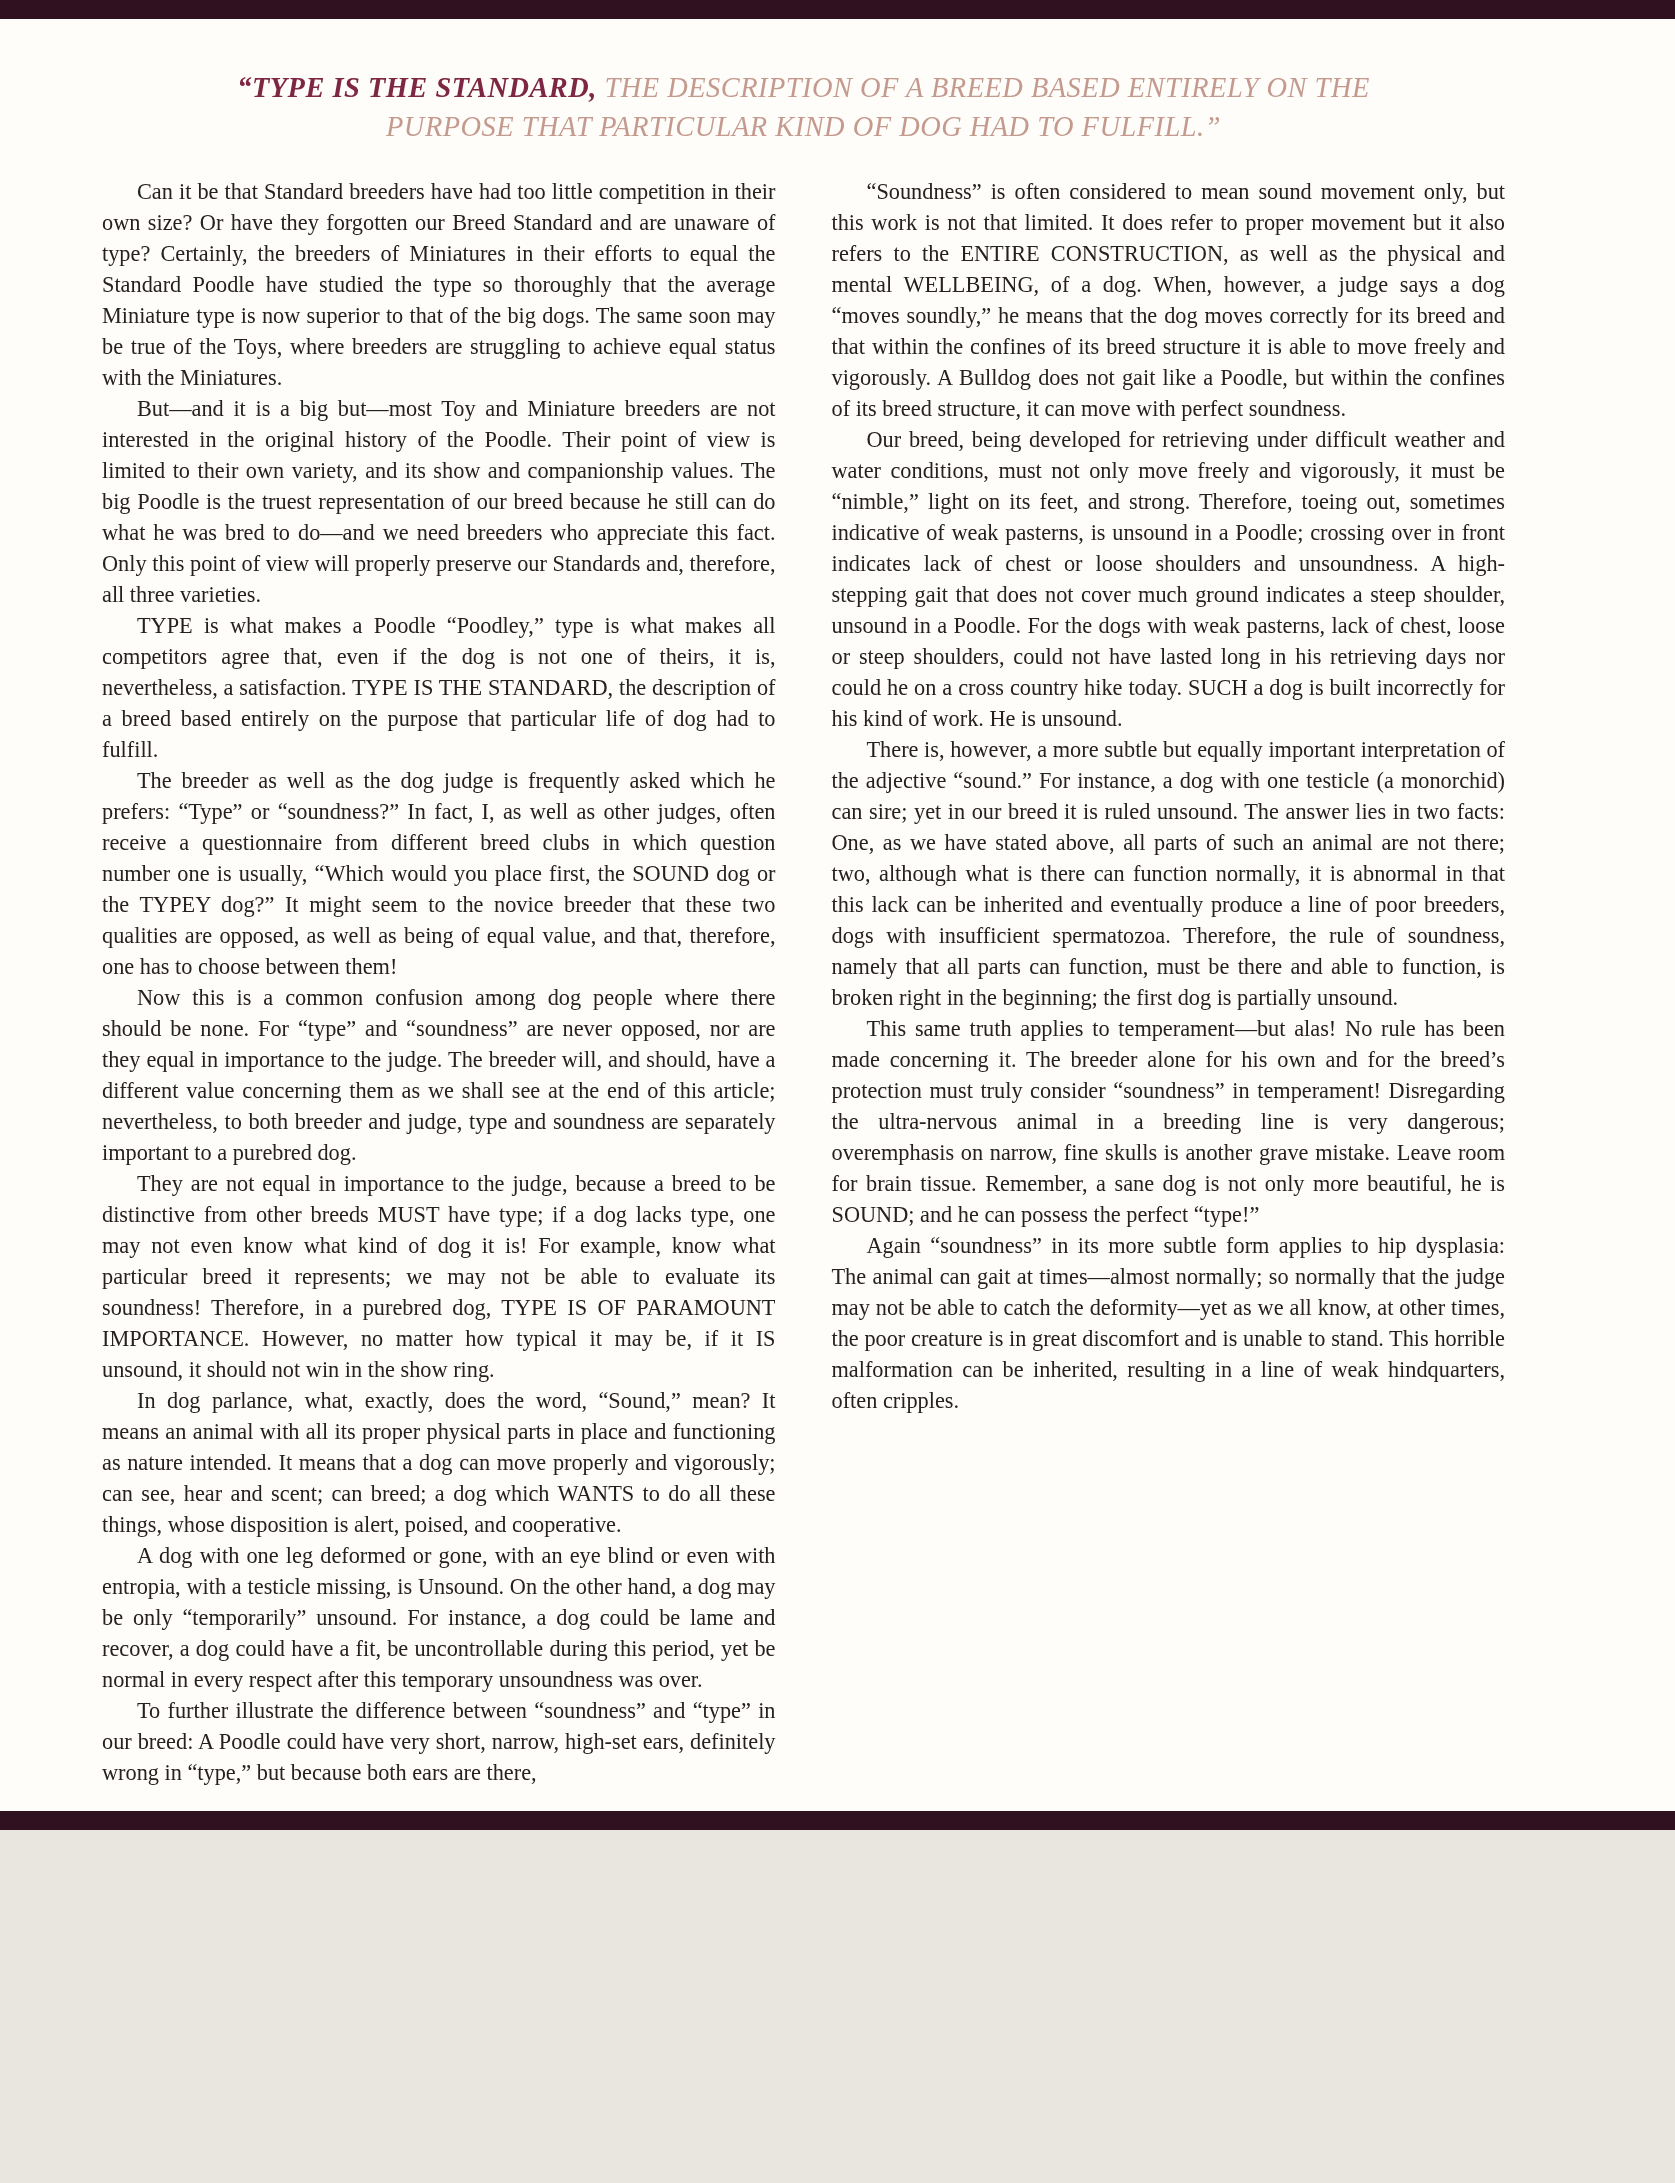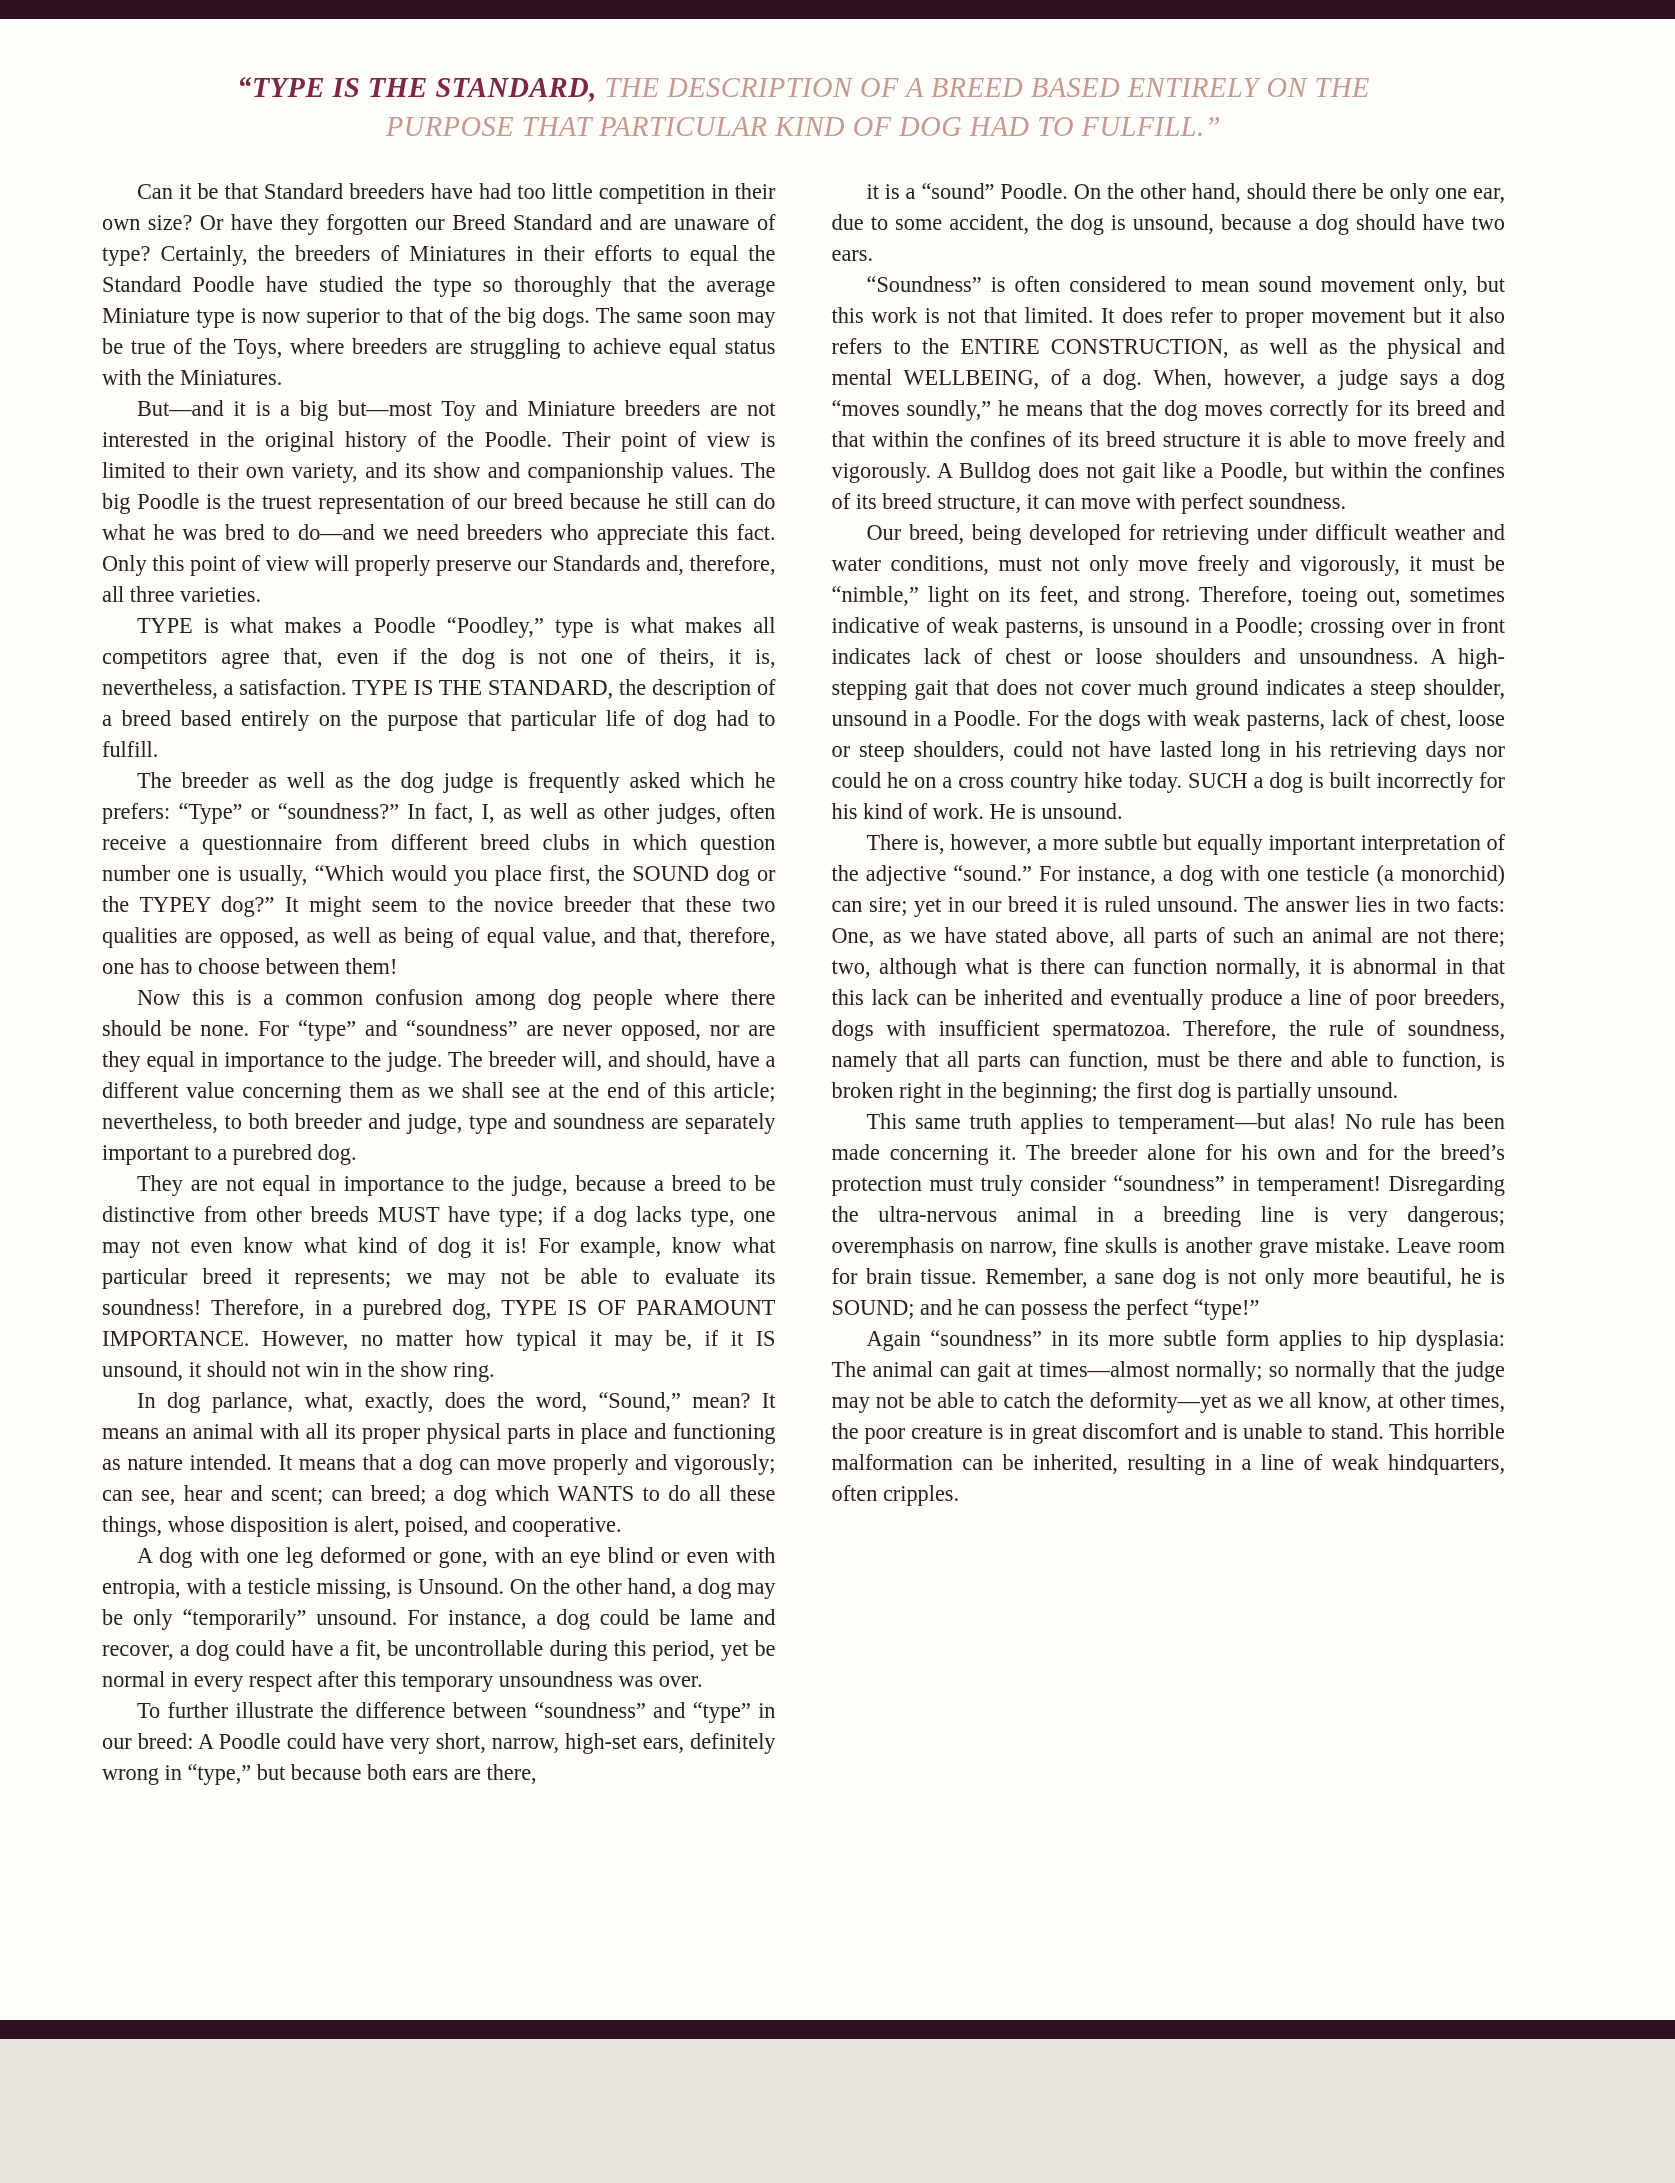--- a/index.html
+++ b/index.html
@@ -3,21 +3,21 @@
 <meta charset="utf-8">
 <style>
   html, body {
     margin: 0;
     padding: 0;
     background: #e9e6e0;
   }
   .page {
     position: relative;
     width: 1676px;
-    height: 2039px;
+    height: 1830px;
     background: #fefdfa;
     font-family: "Liberation Serif", serif;
     color: #26201e;
     overflow: hidden;
     box-sizing: border-box;
     display: flex;
     flex-direction: column;
   }
   .edge-bar {
     width: 100%;
@@ -101,21 +101,20 @@
 
         <p>The breeder as well as the dog judge is frequently asked which he prefers: “Type” or “soundness?” In fact, I, as well as other judges, often receive a questionnaire from different breed clubs in which question number one is usually, “Which would you place first, the SOUND dog or the TYPEY dog?” It might seem to the novice breeder that these two qualities are opposed, as well as being of equal value, and that, therefore, one has to choose between them!</p>
         <p>Now this is a common confusion among dog people where there should be none. For “type” and “soundness” are never opposed, nor are they equal in importance to the judge. The breeder will, and should, have a different value concerning them as we shall see at the end of this article; nevertheless, to both breeder and judge, type and soundness are separately important to a purebred dog.</p>
         <p>They are not equal in importance to the judge, because a breed to be distinctive from other breeds MUST have type; if a dog lacks type, one may not even know what kind of dog it is! For example, know what particular breed it represents; we may not be able to evaluate its soundness! Therefore, in a purebred dog, TYPE IS OF PARAMOUNT IMPORTANCE. However, no matter how typical it may be, if it IS unsound, it should not win in the show ring.</p>
         <p>In dog parlance, what, exactly, does the word, “Sound,” mean? It means an animal with all its proper physical parts in place and functioning as nature intended. It means that a dog can move properly and vigorously; can see, hear and scent; can breed; a dog which WANTS to do all these things, whose disposition is alert, poised, and cooperative.</p>
         <p>A dog with one leg deformed or gone, with an eye blind or even with entropia, with a testicle missing, is Unsound. On the other hand, a dog may be only “temporarily” unsound. For instance, a dog could be lame and recover, a dog could have a fit, be uncontrollable during this period, yet be normal in every respect after this temporary unsoundness was over.</p>
         <p>To further illustrate the difference between “soundness” and “type” in our breed: A Poodle could have very short, narrow, high-set ears, definitely wrong in “type,” but because both ears are there,</p>
       </div>
 
       <div class="col">
-        <p>it is a “sound” Poodle. On the other hand, should there be only one ear, due to some accident, the dog is unsound, because a dog should have two ears.</p>
         <p>“Soundness” is often considered to mean sound movement only, but this work is not that limited. It does refer to proper movement but it also refers to the ENTIRE CONSTRUCTION, as well as the physical and mental WELLBEING, of a dog. When, however, a judge says a dog “moves soundly,” he means that the dog moves correctly for its breed and that within the confines of its breed structure it is able to move freely and vigorously. A Bulldog does not gait like a Poodle, but within the confines of its breed structure, it can move with perfect soundness.</p>
         <p>Our breed, being developed for retrieving under difficult weather and water conditions, must not only move freely and vigorously, it must be “nimble,” light on its feet, and strong. Therefore, toeing out, sometimes indicative of weak pasterns, is unsound in a Poodle; crossing over in front indicates lack of chest or loose shoulders and unsoundness. A high-stepping gait that does not cover much ground indicates a steep shoulder, unsound in a Poodle. For the dogs with weak pasterns, lack of chest, loose or steep shoulders, could not have lasted long in his retrieving days nor could he on a cross country hike today. SUCH a dog is built incorrectly for his kind of work. He is unsound.</p>
         <p>There is, however, a more subtle but equally important interpretation of the adjective “sound.” For instance, a dog with one testicle (a monorchid) can sire; yet in our breed it is ruled unsound. The answer lies in two facts: One, as we have stated above, all parts of such an animal are not there; two, although what is there can function normally, it is abnormal in that this lack can be inherited and eventually produce a line of poor breeders, dogs with insufficient spermatozoa. Therefore, the rule of soundness, namely that all parts can function, must be there and able to function, is broken right in the beginning; the first dog is partially unsound.</p>
         <p>This same truth applies to temperament—but alas! No rule has been made concerning it. The breeder alone for his own and for the breed’s protection must truly consider “soundness” in temperament! Disregarding the ultra-nervous animal in a breeding line is very dangerous; overemphasis on narrow, fine skulls is another grave mistake. Leave room for brain tissue. Remember, a sane dog is not only more beautiful, he is SOUND; and he can possess the perfect “type!”</p>
         <p>Again “soundness” in its more subtle form applies to hip dysplasia: The animal can gait at times—almost normally; so normally that the judge may not be able to catch the deformity—yet as we all know, at other times, the poor creature is in great discomfort and is unable to stand. This horrible malformation can be inherited, resulting in a line of weak hindquarters, often cripples.</p>
       </div>
 
     </div>
   </div>
 

